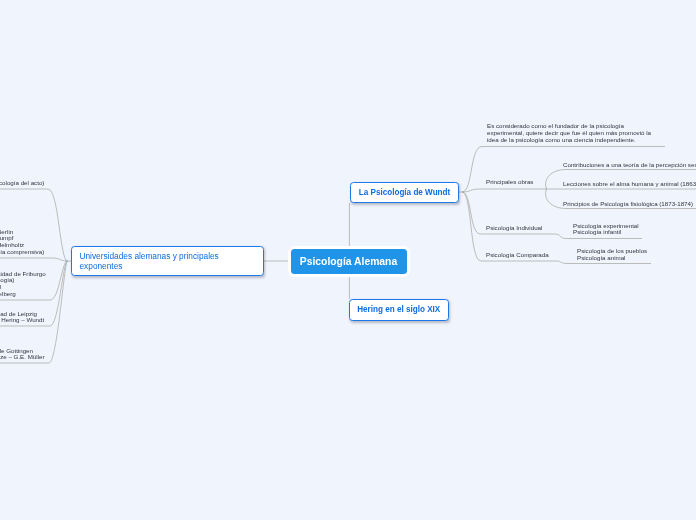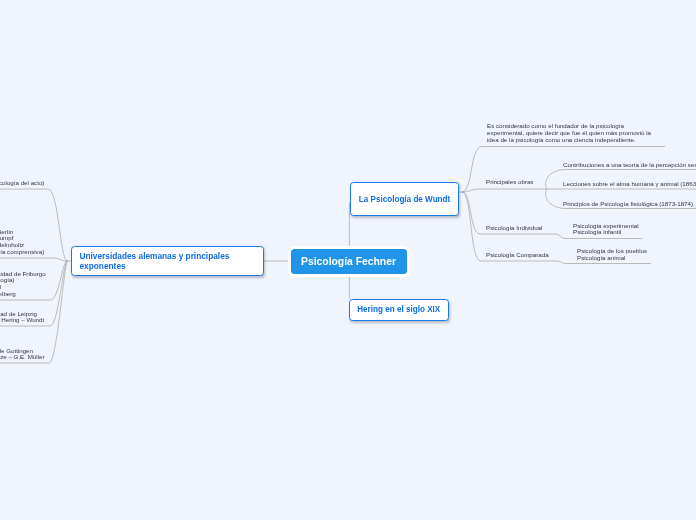--- a/index.html
+++ b/index.html
@@ -9,21 +9,21 @@
   #stage{position:relative;width:696px;height:520px;}
   svg.links{position:absolute;left:0;top:0;width:696px;height:520px;pointer-events:none;}
   svg.links path,svg.links line{fill:none;stroke:#a9a9a3;stroke-width:.75;}
   .node{position:absolute;box-sizing:border-box;border-radius:3.5px;}
   .node-root{background:#1f94e8;color:#fff;font-weight:bold;font-size:10.35px;
              display:flex;align-items:center;justify-content:center;
              box-shadow:0 0 0 3px #fff;}
   .node-sub{background:#fff;border:1.5px solid #1b7ae8;color:#0e6ce4;font-weight:bold;
             font-size:8.15px;display:flex;align-items:center;justify-content:center;
             box-shadow:1px 1.5px 2.5px rgba(55,55,75,.30);}
-  .node-left{background:#fff;border:1.5px solid #1b7ae8;color:#0e6ce4;font-weight:bold;
+  .node-left{background:#fff;border:1.5px solid #1b7ae8;color:#0e6ce4;font-weight:normal;
              font-size:8.3px;display:flex;align-items:center;
              box-shadow:1px 1.5px 2.5px rgba(55,55,75,.30);padding-left:7.5px;line-height:10px;}
   .leaf{position:absolute;font-size:6.2px;color:#33333d;line-height:6.9px;white-space:pre;}
 </style>
 </head>
 <body>
 
 <div id="stage">
   <svg class="links" viewBox="0 0 696 520">
     <g id="link-group" shape-rendering="geometricPrecision">
@@ -41,22 +41,22 @@
         <path d="M556,261 C562.05,261 560.18,263.5 567,263.5 L651,263.5"></path>
         <line x1="71" y1="261" x2="65.5" y2="261"></line>
         <path d="M67.5,261 C59.7,261 58.92,189 48,189 L-5,189"></path>
         <path d="M67.5,261 C58.975,261 61.61,258 52,258 L-5,258"></path>
         <path d="M67.5,261 C61.55,261 59.625,300 50,300 L-5,300"></path>
         <path d="M67.5,261 C62.95,261 58.75,326 50,326 L-5,326"></path>
         <path d="M67.5,261 C64.17,261 57.325,363 49,363 L-5,363"></path>
       </g>
   </svg>
 
-  <div class="node node-root" style="left:290.5px;top:248.5px;width:116px;height:25px;">Psicología Fechner</div>
-  <div class="node node-sub" style="left:350px;top:182px;width:109px;height:34px;">La Psicología de Wundt</div>
+  <div class="node node-root" style="left:290.5px;top:248.5px;width:116px;height:25px;">Psicología Alemana</div>
+  <div class="node node-sub" style="left:350px;top:182px;width:109px;height:21px;">La Psicología de Wundt</div>
   <div class="node node-sub" style="left:349px;top:299px;width:99.5px;height:21.5px;">Hering en el siglo XIX</div>
   <div class="node node-left" style="left:71px;top:246px;width:192.5px;height:29.5px;">Universidades alemanas y principales exponentes</div>
 
   <div class="leaf" style="left:487px;top:123px;">Es considerado como el fundador de la psicología
 experimental, quiere decir que fue él quien más promovió la
 idea de la psicología como una ciencia independiente.</div>
   <div class="leaf" style="left:486px;top:179px;">Principales obras</div>
   <div class="leaf" style="left:563px;top:161.5px;">Contribuciones a una teoría de la percepción sensorial (1858-1862)</div>
   <div class="leaf" style="left:563px;top:181px;">Lecciones sobre el alma humana y animal (1863)</div>
   <div class="leaf" style="left:563px;top:201px;">Principios de Psicología fisiológica (1873-1874)</div>

